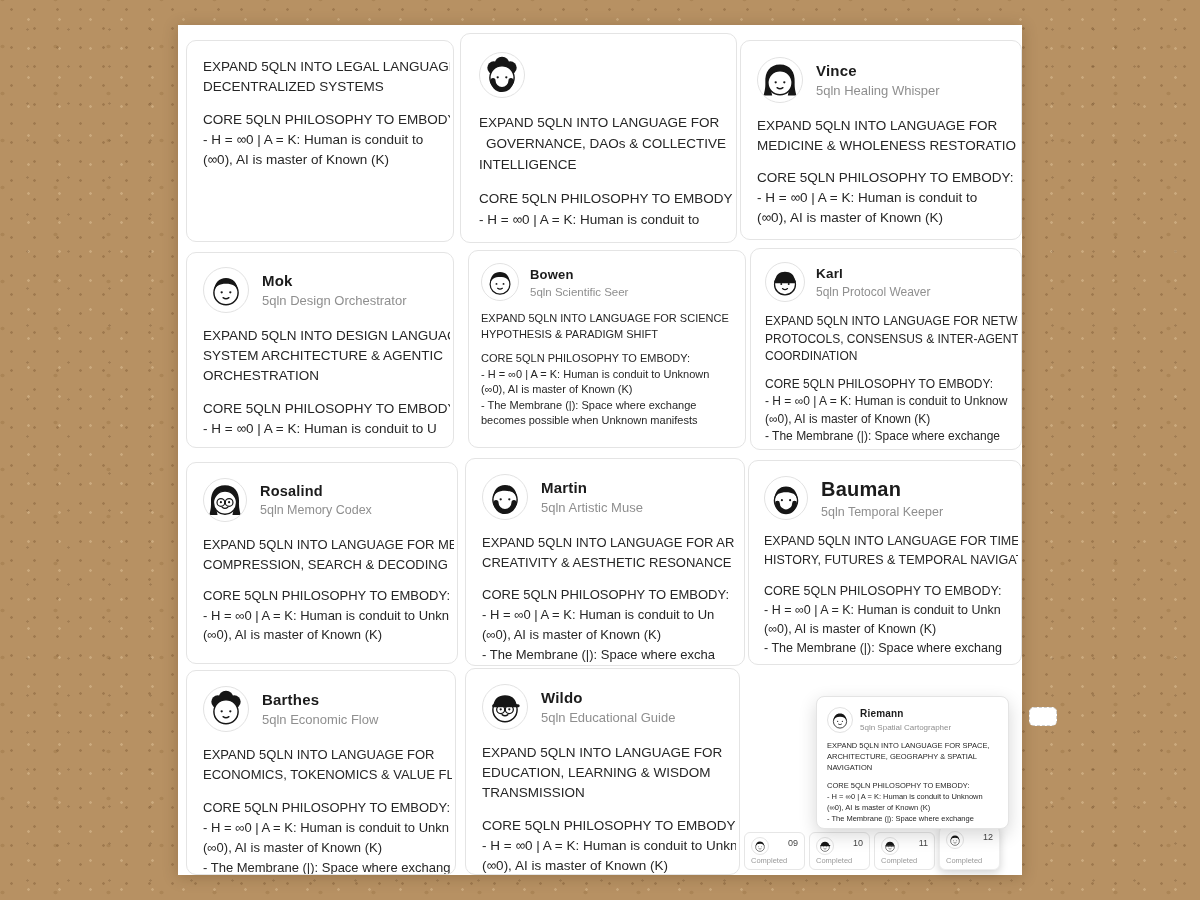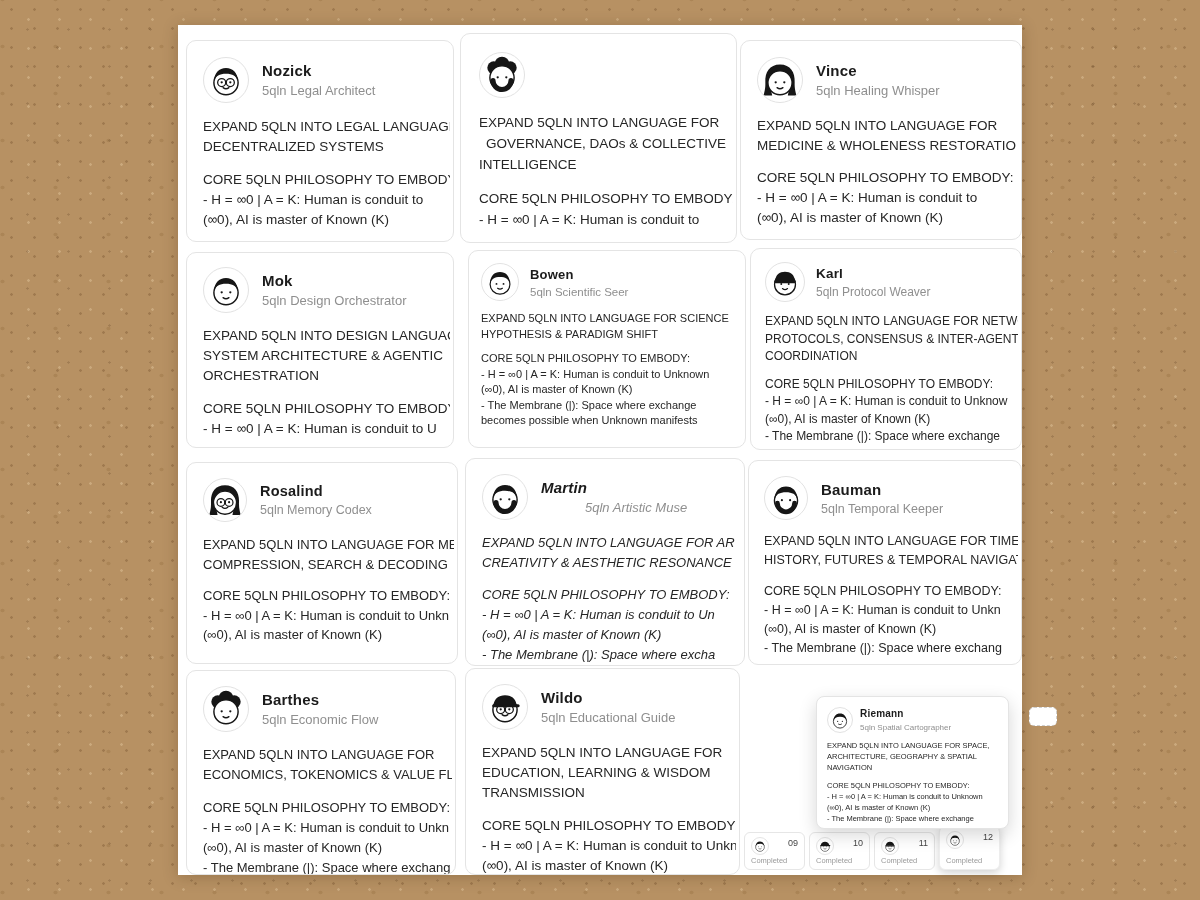--- a/index.html
+++ b/index.html
@@ -100,38 +100,20 @@
               <circle cx="19.3" cy="26.5" r="1.25" fill="#161616"></circle>
               <circle cx="28.7" cy="26.5" r="1.25" fill="#161616"></circle>
               <path d="M20.8 32.3 q3.2 2.6 6.4 0" fill="none" stroke="#161616" stroke-width="1.5" stroke-linecap="round"></path>
             </svg>
           </span>
     <span class="num">12</span>
     <span class="blabel">Completed</span>
   </div>
       </div>
   <div class="agent-card" style="left: 8px; top: 15px; width: 268px; height: 202px; padding: 16px 3px 10px 16px; --pgap: 13px;">
-    <div class="card-header" style="margin-bottom: 14px;">
-      <span class="avatar" style="width: 44px; height: 44px; margin-right: 13px;">
-            <svg width="44" height="44" viewBox="0 0 48 48" aria-hidden="true">
-              <circle cx="24" cy="27" r="13.2" fill="#fff" stroke="#161616" stroke-width="1.6"></circle>
-              <path d="M11 25.5 C11 16 16.5 10.8 24 10.8 C31.5 10.8 37 16 37 25.5 C35.5 19.5 31 17.3 24 17.3 C17 17.3 12.5 19.5 11 25.5 Z" fill="#161616"></path>
-              <circle cx="19.3" cy="26.5" r="1.25" fill="#161616"></circle>
-              <circle cx="28.7" cy="26.5" r="1.25" fill="#161616"></circle>
-              <circle cx="19.3" cy="26.8" r="4.4" fill="none" stroke="#161616" stroke-width="1.4"></circle>
-              <circle cx="28.7" cy="26.8" r="4.4" fill="none" stroke="#161616" stroke-width="1.4"></circle>
-              <path d="M23.7 26.4 h0.9" stroke="#161616" stroke-width="1.4"></path>
-              <path d="M20.8 32.3 q3.2 2.6 6.4 0" fill="none" stroke="#161616" stroke-width="1.5" stroke-linecap="round"></path>
-            </svg>
-          </span>
-      <div class="htxt">
-        <div class="name" style="font-size: 15px;">Nozick</div>
-        <div class="role" style="font-size: 13px;">5qln Legal Architect</div>
-      </div>
-    </div>
     <div class="card-body">
           <div class="para">
             <div class="bline" style="font-size: 13.5px; line-height: 20px;">EXPAND 5QLN INTO LEGAL LANGUAGE F</div>
             <div class="bline" style="font-size: 13.5px; line-height: 20px;">DECENTRALIZED SYSTEMS</div>
           </div>
           <div class="para">
             <div class="bline" style="font-size: 13.5px; line-height: 20px;">CORE 5QLN PHILOSOPHY TO EMBODY:</div>
             <div class="bline" style="font-size: 13.5px; line-height: 20px;">- H = ∞0 | A = K: Human is conduit to</div>
             <div class="bline" style="font-size: 13.5px; line-height: 20px;">(∞0), AI is master of Known (K)</div>
           </div>
@@ -304,34 +286,34 @@
             <div class="bline" style="font-size: 13px; line-height: 19.5px;">EXPAND 5QLN INTO LANGUAGE FOR MEM</div>
             <div class="bline" style="font-size: 13px; line-height: 19.5px;">COMPRESSION, SEARCH &amp; DECODING</div>
           </div>
           <div class="para">
             <div class="bline" style="font-size: 13px; line-height: 19.5px;">CORE 5QLN PHILOSOPHY TO EMBODY:</div>
             <div class="bline" style="font-size: 13px; line-height: 19.5px;">- H = ∞0 | A = K: Human is conduit to Unkn</div>
             <div class="bline" style="font-size: 13px; line-height: 19.5px;">(∞0), AI is master of Known (K)</div>
           </div>
         </div>
   </div>
-      <div class="agent-card" style="left: 287px; top: 433px; width: 280px; height: 208px; padding: 15px 3px 9px 16px; font-style: italic; --pgap: 12px;">
+      <div class="agent-card" style="left: 287px; top: 433px; width: 280px; height: 208px; padding: 15px 3px 9px 16px; --pgap: 12px;">
     <div class="card-header" style="margin-bottom: 13px;">
       <span class="avatar" style="width: 44px; height: 44px; margin-right: 13px;">
             <svg width="44" height="44" viewBox="0 0 48 48" aria-hidden="true">
               <circle cx="24" cy="27" r="13.2" fill="#fff" stroke="#161616" stroke-width="1.6"></circle>
               <path d="M11 25.5 C11 16 16.5 10.8 24 10.8 C31.5 10.8 37 16 37 25.5 C35.5 19.5 31 17.3 24 17.3 C17 17.3 12.5 19.5 11 25.5 Z" fill="#161616"></path>
               <path d="M14.2 30 a9.8 9.8 0 0 0 19.6 0" fill="none" stroke="#161616" stroke-width="5.5" stroke-linecap="round"></path>
               <circle cx="19.3" cy="26.5" r="1.25" fill="#161616"></circle>
               <circle cx="28.7" cy="26.5" r="1.25" fill="#161616"></circle>
             </svg>
           </span>
       <div class="htxt">
         <div class="name" style="font-size: 15px;">Martin</div>
-        <div class="role" style="font-size: 13px; margin-left: 44px;">5qln Artistic Muse</div>
+        <div class="role" style="font-size: 13px;">5qln Artistic Muse</div>
       </div>
     </div>
     <div class="card-body">
           <div class="para">
             <div class="bline" style="font-size: 13px; line-height: 20px;">EXPAND 5QLN INTO LANGUAGE FOR AR</div>
             <div class="bline" style="font-size: 13px; line-height: 20px;">CREATIVITY &amp; AESTHETIC RESONANCE</div>
           </div>
           <div class="para">
             <div class="bline" style="font-size: 13px; line-height: 20px;">CORE 5QLN PHILOSOPHY TO EMBODY:</div>
             <div class="bline" style="font-size: 13px; line-height: 20px;">- H = ∞0 | A = K: Human is conduit to Un</div>
@@ -345,21 +327,21 @@
       <span class="avatar" style="width: 42px; height: 42px; margin-right: 13px;">
             <svg width="42" height="42" viewBox="0 0 48 48" aria-hidden="true">
               <circle cx="24" cy="27" r="13.2" fill="#fff" stroke="#161616" stroke-width="1.6"></circle>
               <path d="M11 25.5 C11 16 16.5 10.8 24 10.8 C31.5 10.8 37 16 37 25.5 C35.5 19.5 31 17.3 24 17.3 C17 17.3 12.5 19.5 11 25.5 Z" fill="#161616"></path>
               <path d="M14.2 30 a9.8 9.8 0 0 0 19.6 0" fill="none" stroke="#161616" stroke-width="5.5" stroke-linecap="round"></path>
               <circle cx="19.3" cy="26.5" r="1.25" fill="#161616"></circle>
               <circle cx="28.7" cy="26.5" r="1.25" fill="#161616"></circle>
             </svg>
           </span>
       <div class="htxt">
-        <div class="name" style="font-size: 15px;">Bauman</div>
+        <div class="name" style="font-size: 20px;">Bauman</div>
         <div class="role" style="font-size: 12.5px;">5qln Temporal Keeper</div>
       </div>
     </div>
     <div class="card-body">
           <div class="para">
             <div class="bline" style="font-size: 12.5px; line-height: 19px;">EXPAND 5QLN INTO LANGUAGE FOR TIME</div>
             <div class="bline" style="font-size: 12.5px; line-height: 19px;">HISTORY, FUTURES &amp; TEMPORAL NAVIGAT</div>
           </div>
           <div class="para">
             <div class="bline" style="font-size: 12.5px; line-height: 19px;">CORE 5QLN PHILOSOPHY TO EMBODY:</div>

